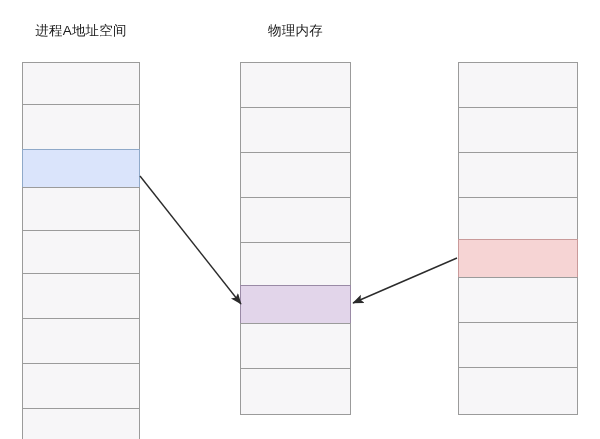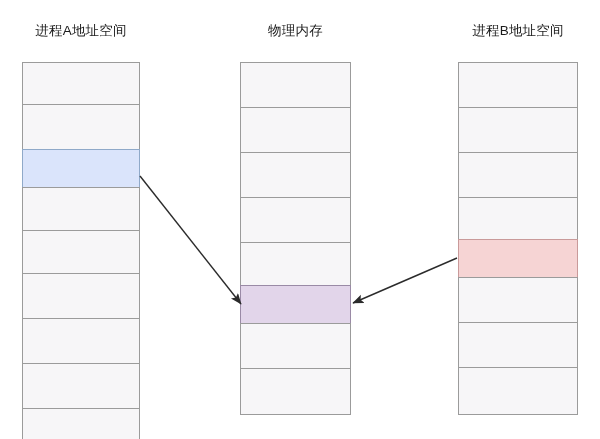--- a/index.html
+++ b/index.html
@@ -68,21 +68,20 @@
 </style>
 </head>
 <body>
 
 <div id="diagram-root">
 
   <div class="col-title" id="title-left" style="left: 22px; width: 118px; top: 24px;">进程A地址空间</div>
 
   <div class="col-title" id="title-middle" style="left: 240px; width: 111px; top: 24px;">物理内存</div>
 
-  <div class="col-title" id="title-right" style="left: 458px; width: 120px; top: 24px;">进程B地址空间</div>
 
   <div class="memory-column" id="column-0" style="left: 22px; top: 62px; width: 118px;">
       <div class="mem-cell" style="height: 42px;"></div>
       <div class="mem-cell" style="height: 45px;"></div>
       <div class="mem-cell hl-blue" style="height: 38px;"></div>
       <div class="mem-cell" style="height: 43px;"></div>
       <div class="mem-cell" style="height: 43px;"></div>
       <div class="mem-cell" style="height: 45px;"></div>
       <div class="mem-cell" style="height: 45px;"></div>
       <div class="mem-cell" style="height: 45px;"></div>

